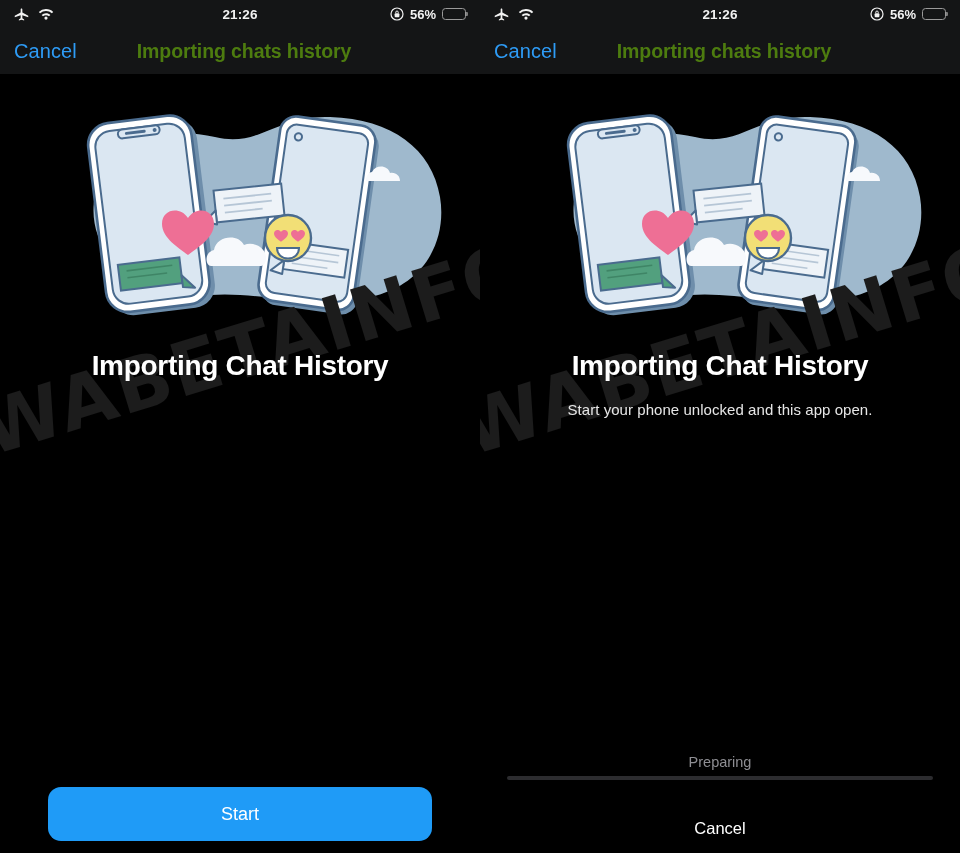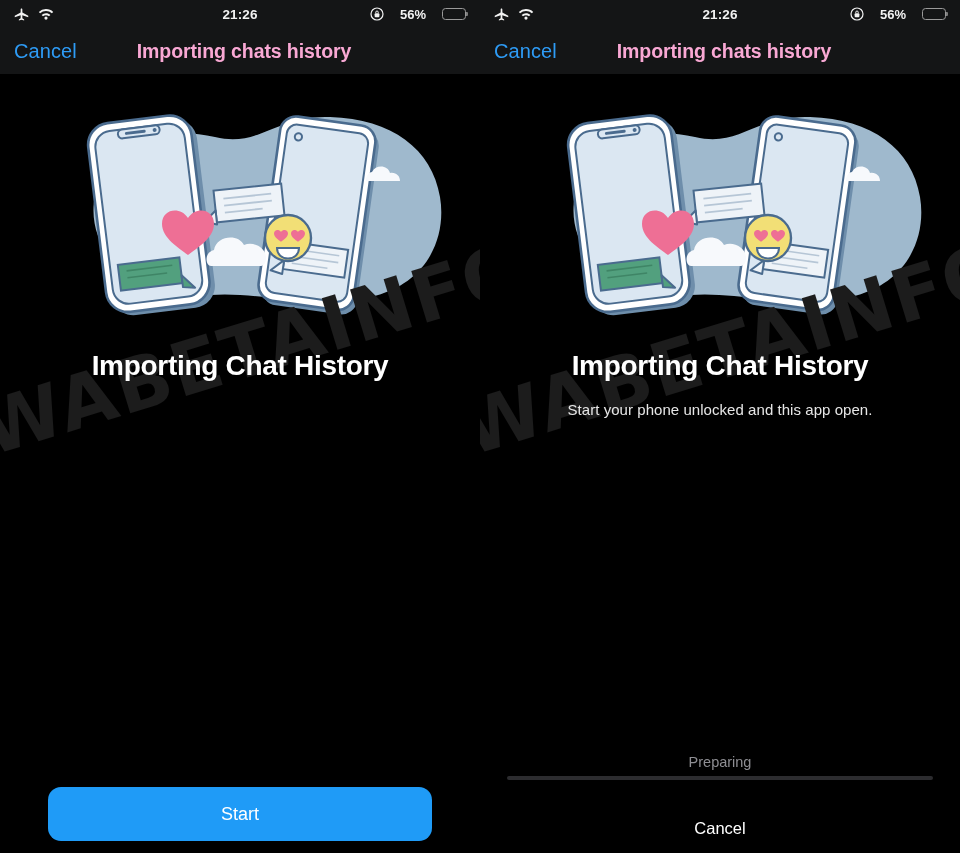--- a/index.html
+++ b/index.html
@@ -27,21 +27,21 @@
   }
   .statusbar {
     height: 28px;
     display: flex;
     align-items: center;
     padding: 0 14px;
     color: #f2f2f2;
   }
   .sb-left { display: flex; align-items: center; gap: 9px; flex: 1; }
   .sb-center { font-size: 13.5px; font-weight: bold; letter-spacing: .1px; }
-  .sb-right { display: flex; align-items: center; gap: 16px; flex: 1; justify-content: flex-end; }
+  .sb-right { display: flex; align-items: center; gap: 6px; flex: 1; justify-content: flex-end; }
   .sb-pct { font-size: 13px; font-weight: bold; }
   .batt {
     width: 24px; height: 12px;
     border: 1.3px solid #9a9a9a;
     border-radius: 3.5px;
     position: relative;
     padding: 1.3px;
   }
   .batt::after {
     content: "";
@@ -67,21 +67,21 @@
   }
   .nav-cancel {
     color: #2e9bf5;
     font-size: 20px;
     letter-spacing: .1px;
   }
   .nav-title {
     position: absolute;
     left: 8px; right: 0;
     text-align: center;
-    color: #f9a8d4;
+    color: #4d7c0f;
     font-size: 19.5px;
     font-weight: bold;
     letter-spacing: -.1px;
     pointer-events: none;
   }
 
   
   .body {
     position: relative;
     height: 779px;

